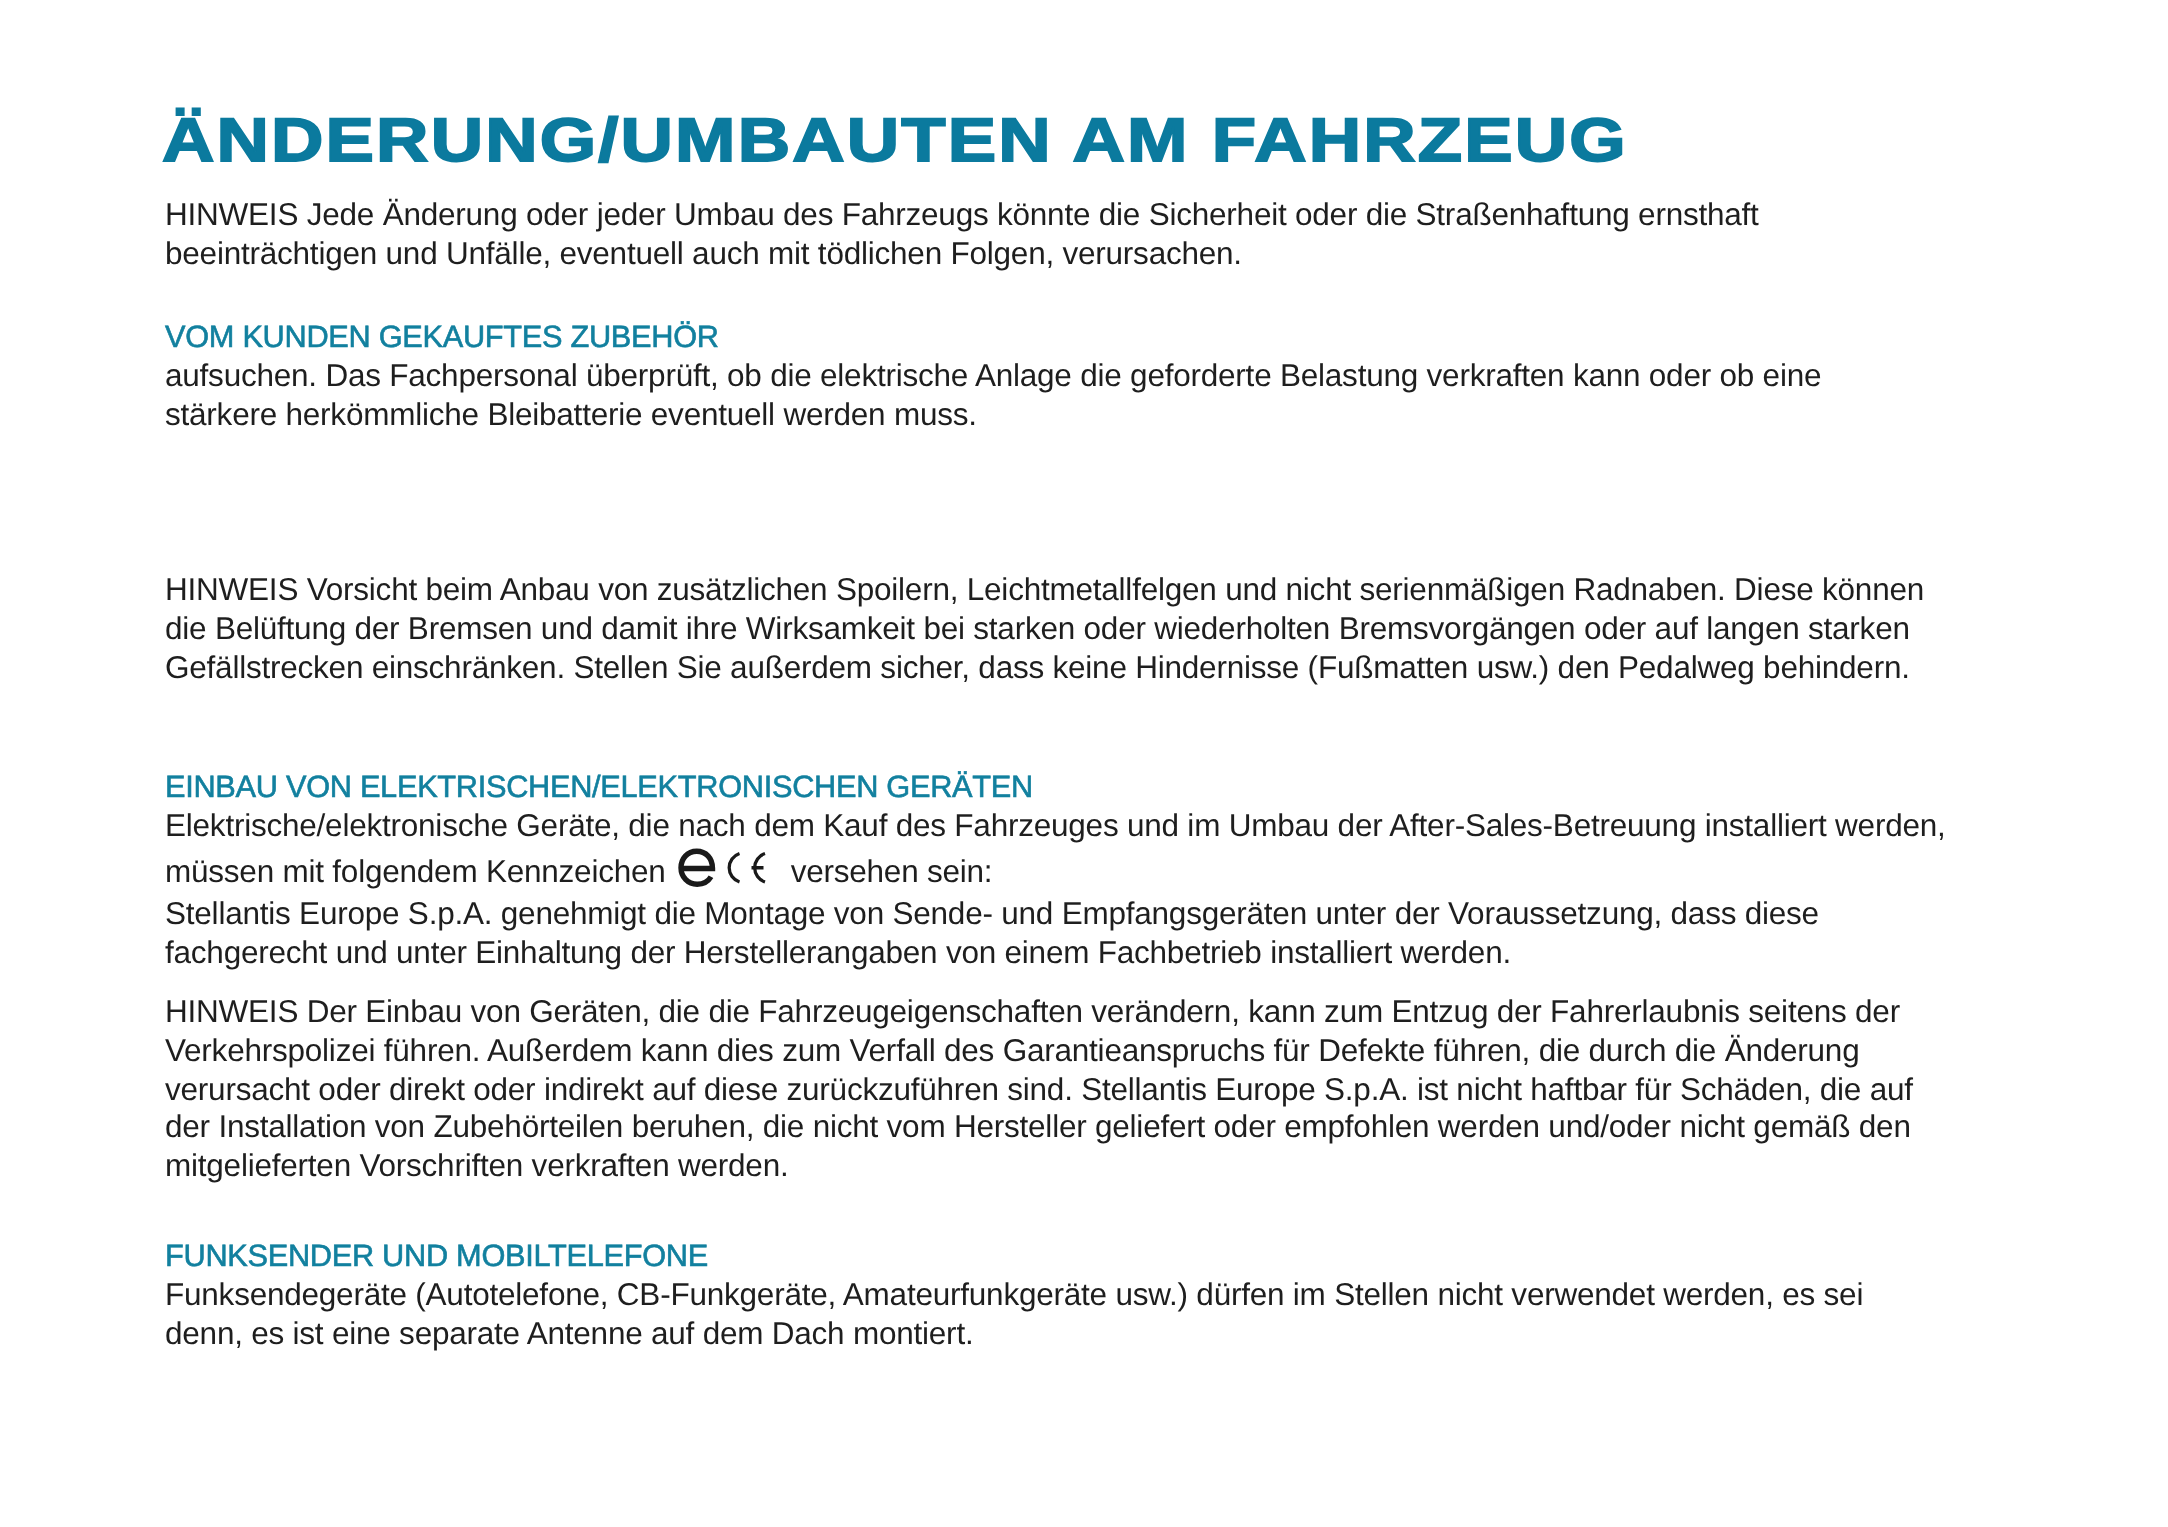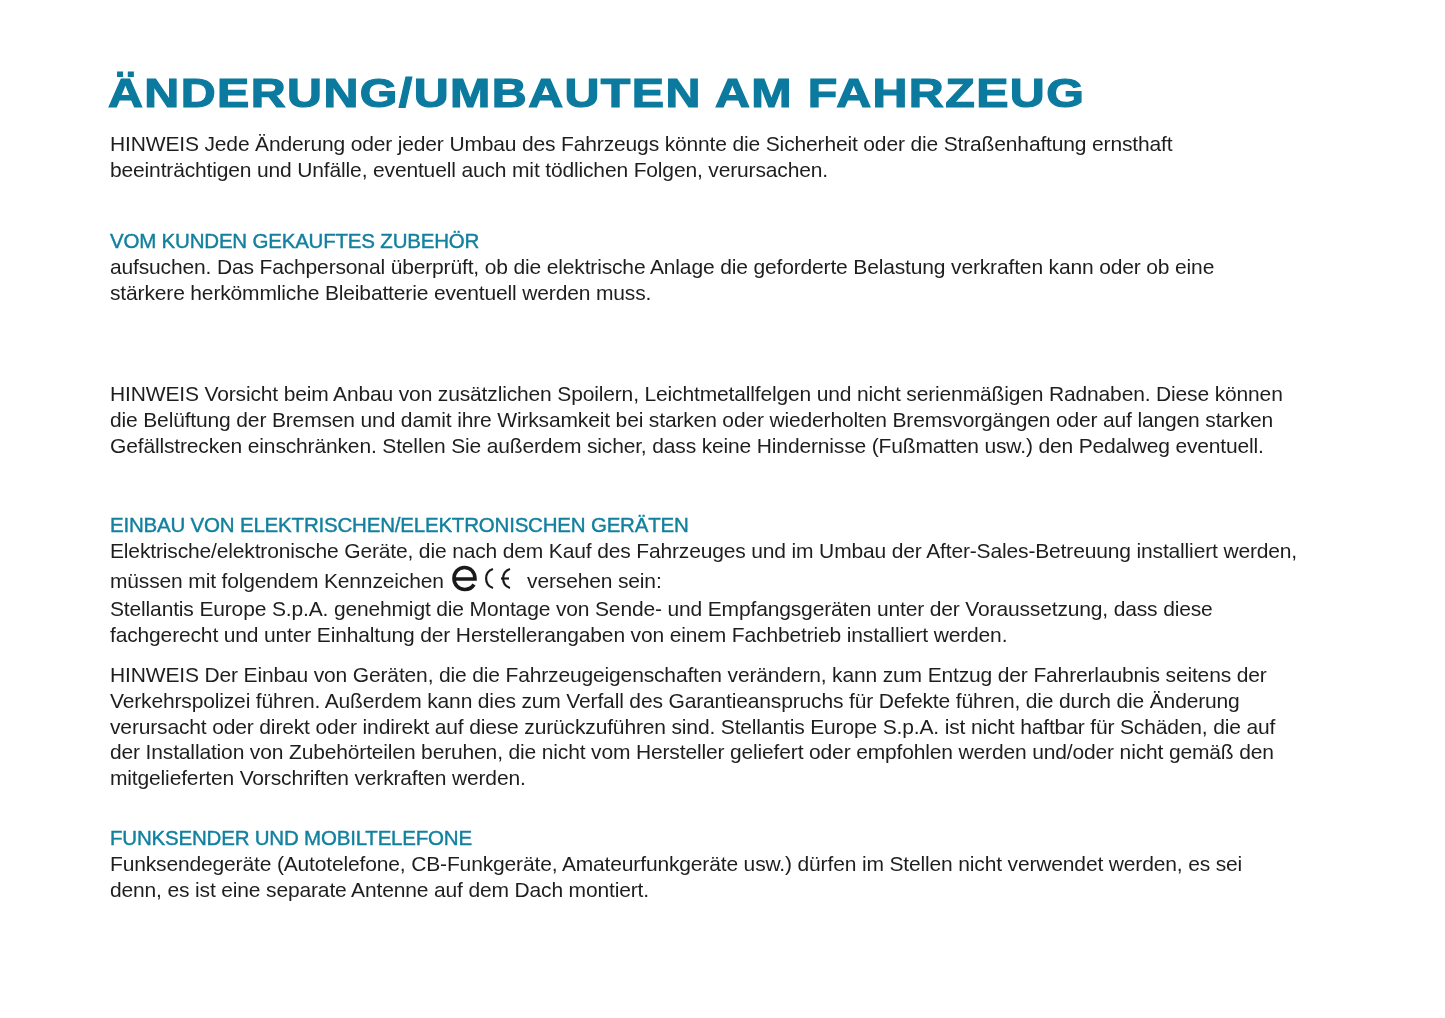--- a/index.html
+++ b/index.html
@@ -79,33 +79,33 @@
 
   <h1 class="title">ÄNDERUNG/UMBAUTEN AM FAHRZEUG</h1>
 
   <div class="block" style="top:131px;">
     <p class="para">
       <span class="line">HINWEIS Jede Änderung oder jeder Umbau des Fahrzeugs könnte die Sicherheit oder die Straßenhaftung ernsthaft</span>
       <span class="line">beeinträchtigen und Unfälle, eventuell auch mit tödlichen Folgen, verursachen.</span>
     </p>
   </div>
 
-  <div class="block" style="top:228px;">
+  <div class="block" style="top:212px;">
     <h2 class="heading">VOM KUNDEN GEKAUFTES ZUBEHÖR</h2>
     <p class="para" style="margin-top:1px;">
       <span class="line">aufsuchen. Das Fachpersonal überprüft, ob die elektrische Anlage die geforderte Belastung verkraften kann oder ob eine</span>
       <span class="line">stärkere herkömmliche Bleibatterie eventuell werden muss.</span>
     </p>
   </div>
 
   <div class="block" style="top:381px;">
     <p class="para">
       <span class="line">HINWEIS Vorsicht beim Anbau von zusätzlichen Spoilern, Leichtmetallfelgen und nicht serienmäßigen Radnaben. Diese können</span>
       <span class="line">die Belüftung der Bremsen und damit ihre Wirksamkeit bei starken oder wiederholten Bremsvorgängen oder auf langen starken</span>
-      <span class="line">Gefällstrecken einschränken. Stellen Sie außerdem sicher, dass keine Hindernisse (Fußmatten usw.) den Pedalweg eventuell.</span>
+      <span class="line">Gefällstrecken einschränken. Stellen Sie außerdem sicher, dass keine Hindernisse (Fußmatten usw.) den Pedalweg behindern.</span>
     </p>
   </div>
 
   <div class="block" style="top:512px;">
     <h2 class="heading">EINBAU VON ELEKTRISCHEN/ELEKTRONISCHEN GERÄTEN</h2>
     <p class="para" style="margin-top:1px;">
       <span class="line">Elektrische/elektronische Geräte, die nach dem Kauf des Fahrzeuges und im Umbau der After-Sales-Betreuung installiert werden,</span>
       <span class="line" style="line-height:31px;"><span>müssen mit folgendem Kennzeichen </span><span class="ce-mark">
             <svg width="68" height="28" viewBox="0 0 68 28" aria-hidden="true">
 

